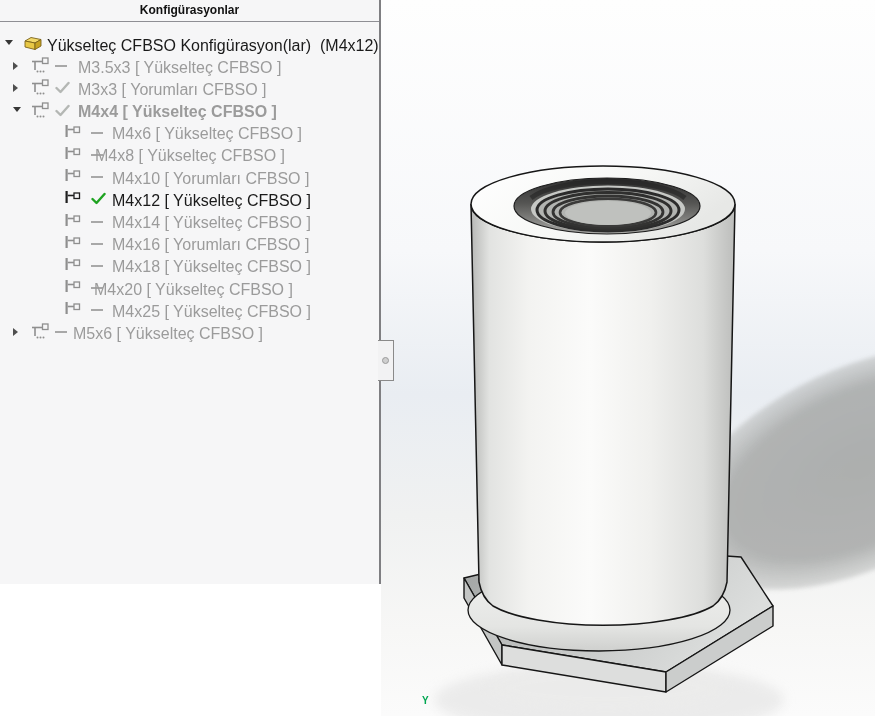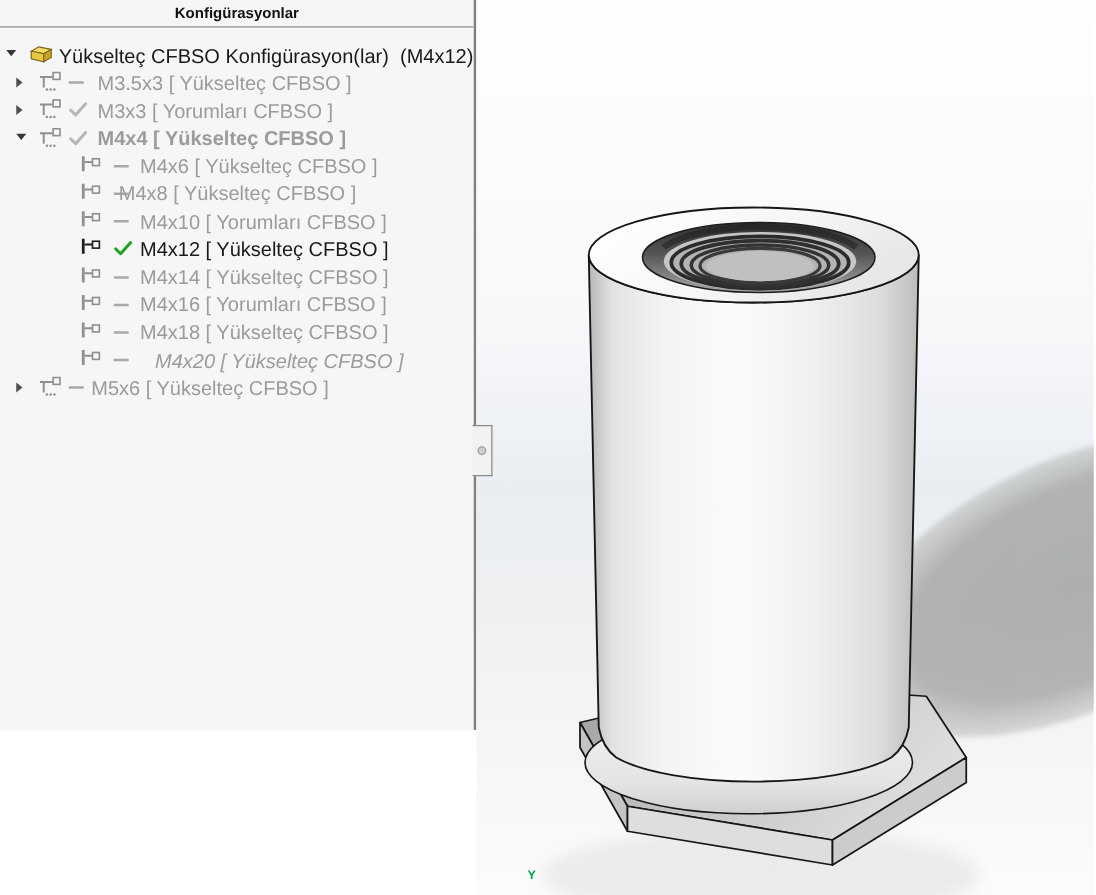--- a/index.html
+++ b/index.html
@@ -166,21 +166,30 @@
           <span class="dashline" style="left: 91px;"></span>
           <span class="lbl txt-grey" style="left: 112px;">M4x18 [ Yükselteç CFBSO ]</span>
         </div>
         <div class="row">
           <span class="nicon" style="left: 64px;"><svg width="17" height="14" viewBox="0 0 17 14">
     <rect x="1.5" y="1" width="2.2" height="12" fill="#8f8f8f"></rect>
     <path d="M3.7 5.5 H10" stroke="#8f8f8f" stroke-width="1.6" fill="none"></path>
     <rect x="10" y="3" width="5.5" height="5.5" fill="none" stroke="#8f8f8f" stroke-width="1.3"></rect>
             </svg></span>
           <span class="dashline" style="left: 91px;"></span>
-          <span class="lbl txt-grey" style="left: 124px; font-style: italic;">M4x20 [ Yükselteç CFBSO ]</span>
+          <span class="lbl txt-grey" style="left: 94px;">M4x20 [ Yükselteç CFBSO ]</span>
+        </div>
+        <div class="row">
+          <span class="nicon" style="left: 64px;"><svg width="17" height="14" viewBox="0 0 17 14">
+    <rect x="1.5" y="1" width="2.2" height="12" fill="#8f8f8f"></rect>
+    <path d="M3.7 5.5 H10" stroke="#8f8f8f" stroke-width="1.6" fill="none"></path>
+    <rect x="10" y="3" width="5.5" height="5.5" fill="none" stroke="#8f8f8f" stroke-width="1.3"></rect>
+            </svg></span>
+          <span class="dashline" style="left: 91px;"></span>
+          <span class="lbl txt-grey" style="left: 112px;">M4x25 [ Yükselteç CFBSO ]</span>
         </div>
         <div class="row">
           <span class="arrow tri-c" style="left: 13px;"></span>
           <span class="nicon" style="left: 31px;"><svg width="19" height="17" viewBox="0 0 19 17">
     <path d="M1 4.5 H11" stroke="#8f8f8f" stroke-width="1.6" fill="none"></path>
     <rect x="11.5" y="1" width="5.5" height="5.5" fill="#f6f6f7" stroke="#8f8f8f" stroke-width="1.3"></rect>
     <path d="M4 4.5 V13" stroke="#8f8f8f" stroke-width="1.6" fill="none"></path>
     <circle cx="6.5" cy="14.5" r="1" fill="#8f8f8f"></circle>
     <circle cx="9.5" cy="14.5" r="1" fill="#8f8f8f"></circle>
     <circle cx="12.5" cy="14.5" r="1" fill="#8f8f8f"></circle>

